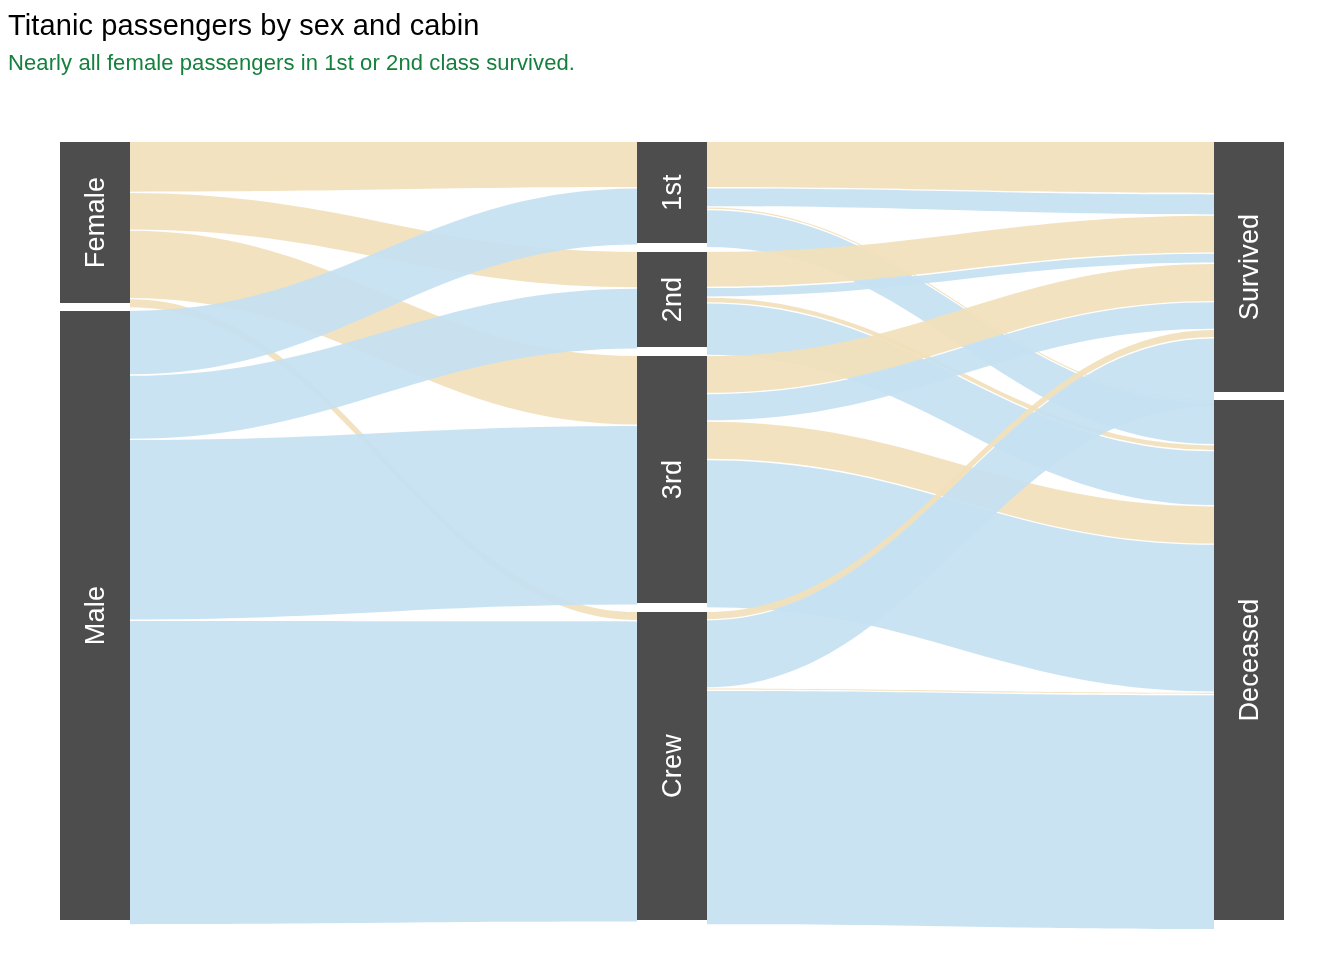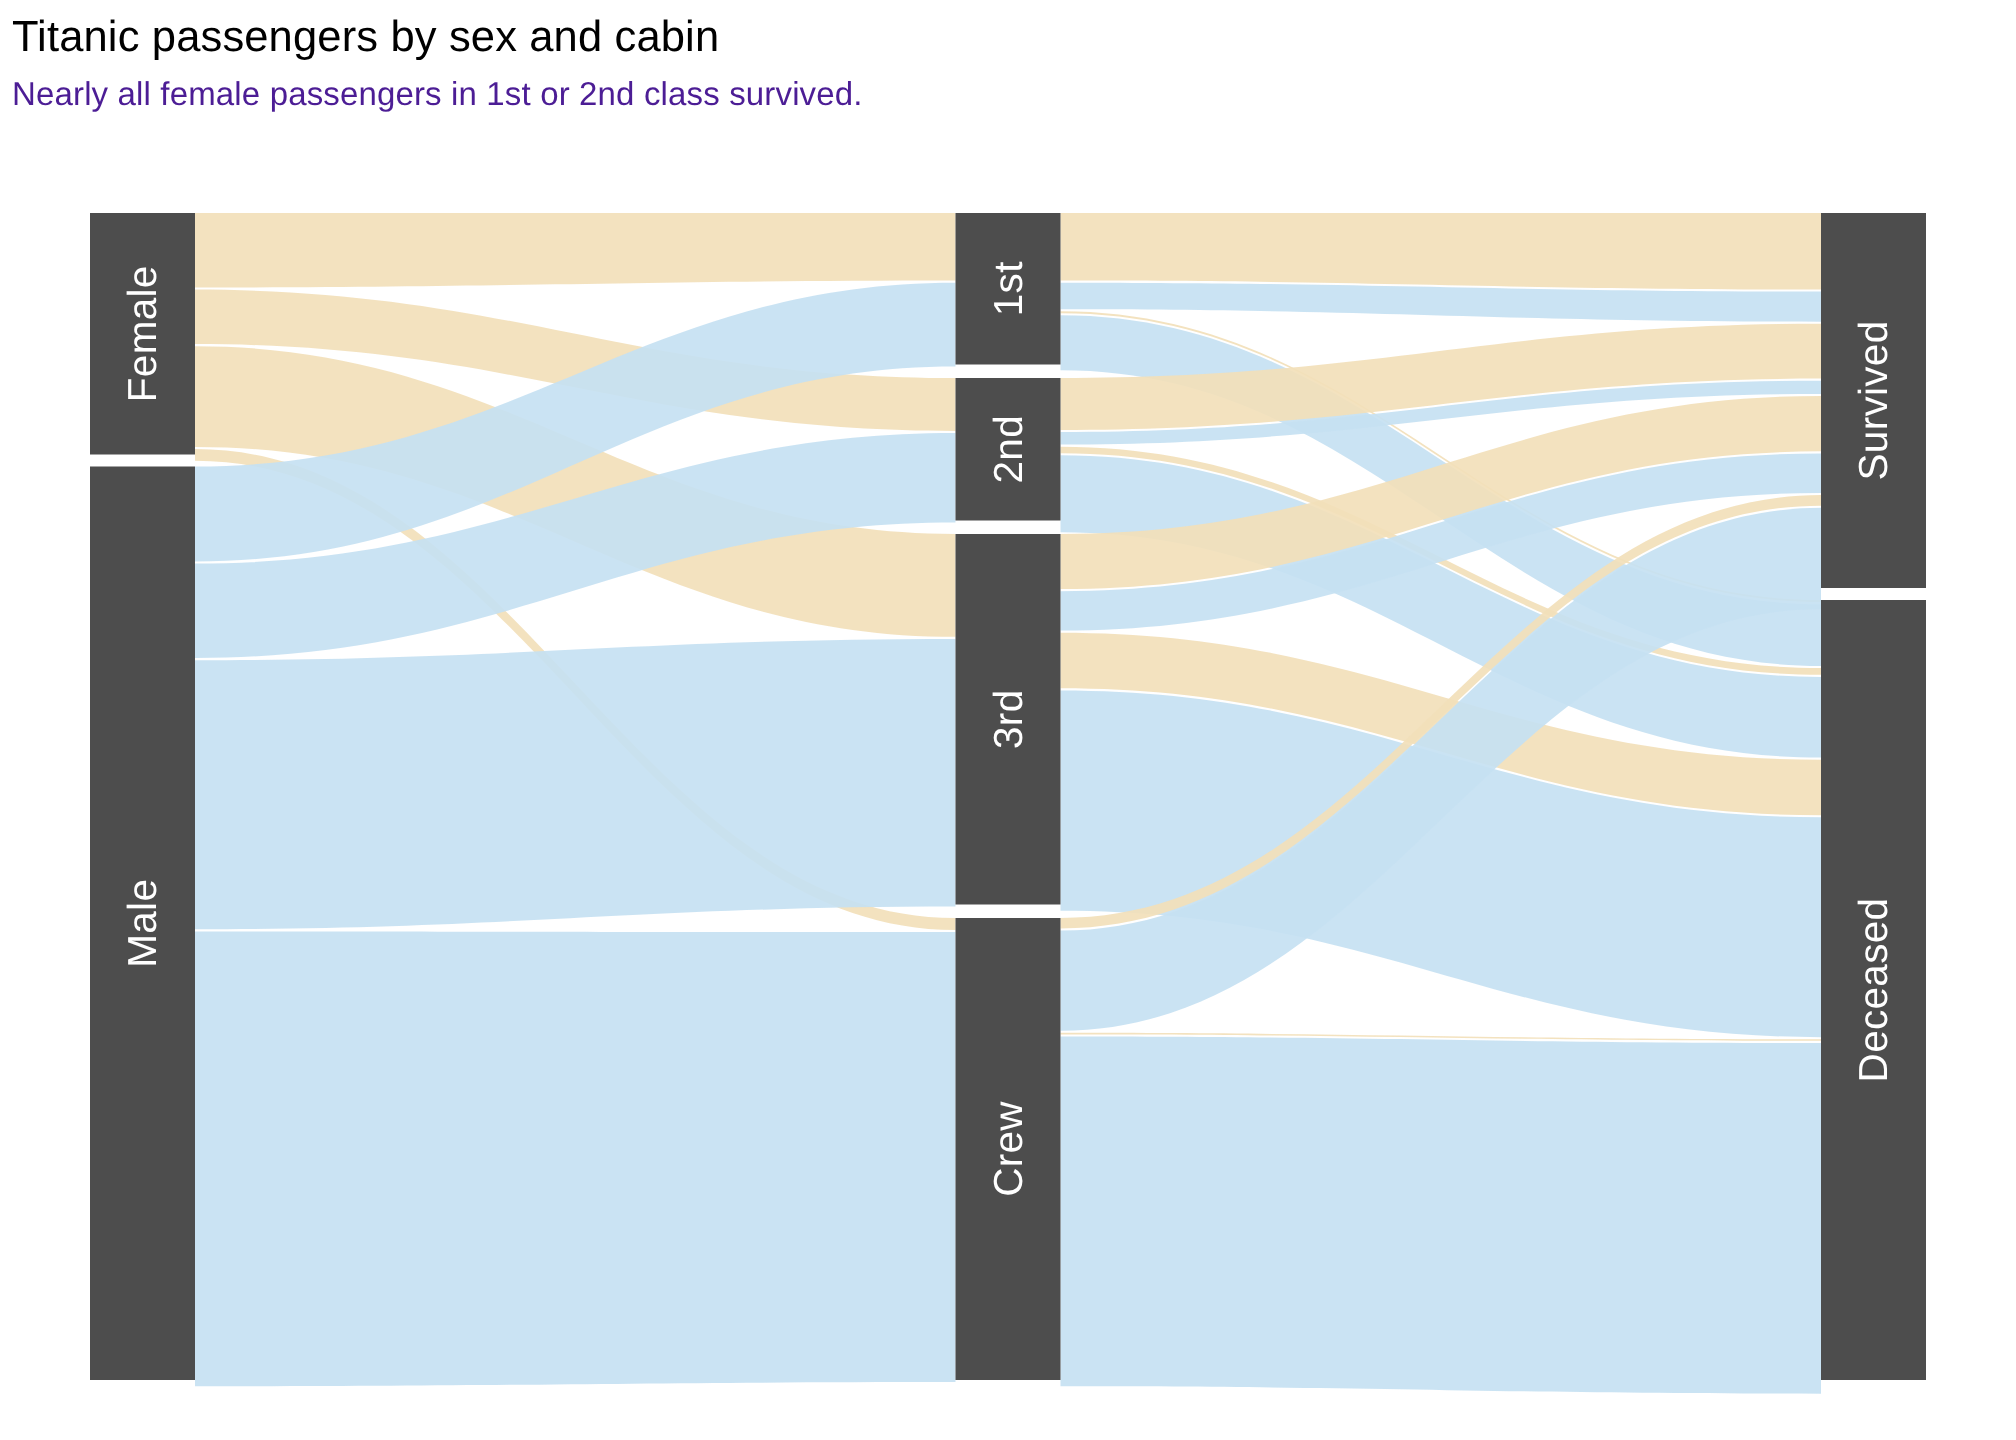--- a/index.html
+++ b/index.html
@@ -30,21 +30,21 @@
     line-height: 38px;
     font-weight: normal;
     color: #000000;
     margin: 0;
     letter-spacing: 0.1px;
   }
   .chart-subtitle {
     font-size: 22px;
     line-height: 30px;
     font-weight: normal;
-    color: #4c1d95;
+    color: #15803d;
     margin: 4px 0 0 0;
     letter-spacing: 0.1px;
   }
   .plot-area {
     position: absolute;
     left: 0;
     top: 0;
     width: 1344px;
     height: 960px;
   }

